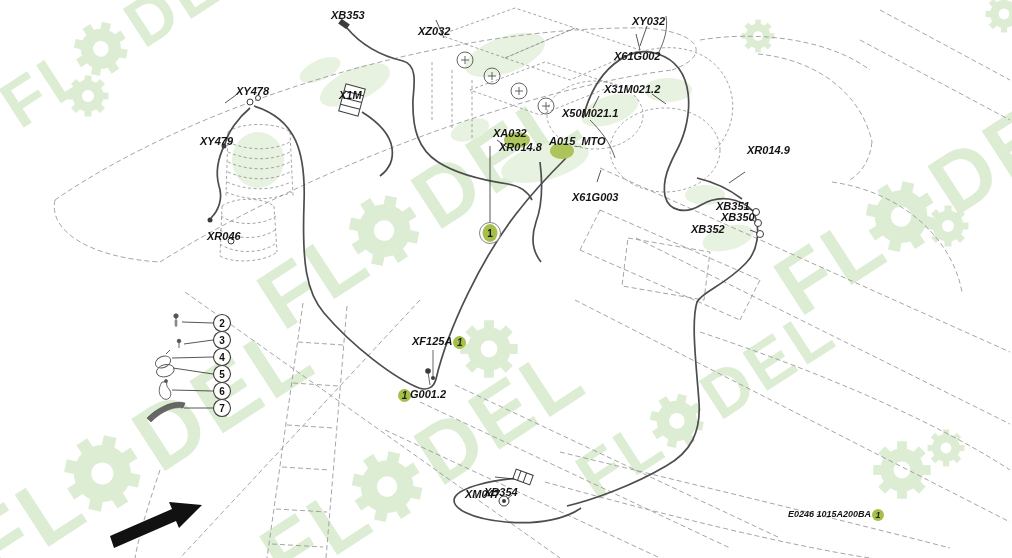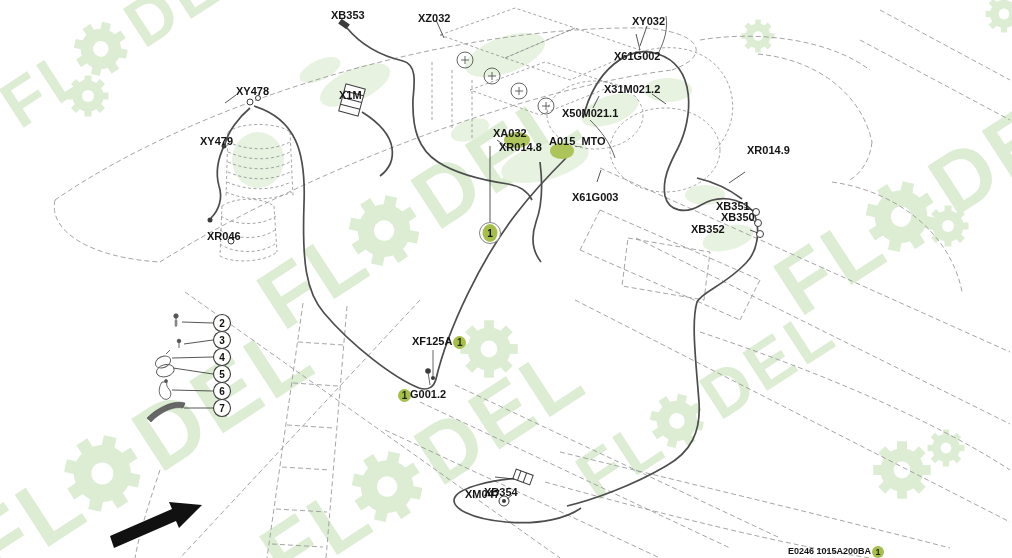--- a/index.html
+++ b/index.html
@@ -1,20 +1,20 @@
 <!DOCTYPE html>
 <html><head>
 <meta charset="utf-8">
 <style>
   html,body{margin:0;padding:0;background:#fff;}
   .stage{position:relative;width:1012px;height:558px;background:#ffffff;overflow:hidden;
          font-family:"Liberation Sans",sans-serif;}
   .stage svg.art{position:absolute;left:0;top:0;}
   .lbl{position:absolute;font-weight:bold;font-size:11px;line-height:13px;color:#141414;
-       white-space:nowrap;letter-spacing:0;}
+       white-space:nowrap;letter-spacing:0;font-style:italic;}
   .lbl-sm{font-size:9px;line-height:11px;}
   .ref-badge{display:inline-block;vertical-align:middle;background:#a6bf4b;border-radius:50%;
        min-width:11px;height:13px;line-height:13px;text-align:center;font-weight:bold;
        font-size:10px;color:#1c2508;padding:0 1px;margin-left:1px;}
   .pre-badge{margin-left:0;margin-right:-1px;}
   
   .dash{fill:none;stroke:#9b9b9b;stroke-width:0.9;stroke-dasharray:5 3;}
   .dash2{fill:none;stroke:#8e8e8e;stroke-width:0.8;stroke-dasharray:3 2.5;}
   .wire{fill:none;stroke:#4d4d4d;stroke-width:1.7;}
   .thin{fill:none;stroke:#555;stroke-width:0.9;}
@@ -285,21 +285,21 @@
     </g>
     <g transform="translate(165,410)">
       <path d="M-18,8 C-6,-4 10,-10 20,-7 L18,-2 C8,-4 -4,2 -14,12 Z" fill="#666" stroke="#333" stroke-width="0.5"></path>
     </g>
   </g>
 
   <polygon points="110,536 172,509 169,502 202,505 179,528 176,521 114,548" fill="#111"></polygon>
 </svg>
 
 <div class="lbl" style="left:331px;top:9px">XB353</div>
-<div class="lbl" style="left:418px;top:12px">XZ032</div>
+<div class="lbl" style="left:418px;top:25px">XZ032</div>
 <div class="lbl" style="left:632px;top:15px">XY032</div>
 <div class="lbl" style="left:614px;top:50px">X61G002</div>
 <div class="lbl" style="left:604px;top:83px">X31M021.2</div>
 <div class="lbl" style="left:562px;top:107px">X50M021.1</div>
 <div class="lbl" style="left:493px;top:127px">XA032</div>
 <div class="lbl" style="left:499px;top:141px">XR014.8</div>
 <div class="lbl" style="left:549px;top:135px">A015_MTO</div>
 <div class="lbl" style="left:572px;top:191px">X61G003</div>
 <div class="lbl" style="left:747px;top:144px">XR014.9</div>
 <div class="lbl" style="left:716px;top:200px">XB351</div>
@@ -313,17 +313,17 @@
 <div class="lbl" style="left:484px;top:486px">XB354</div>
 
 <div class="lbl" style="left:412px;top:335px">
   <span>XF125A</span><span class="ref-badge">1</span>
 </div>
 
 <div class="lbl" style="left:398px;top:388px">
   <span class="ref-badge pre-badge">1</span><span>G001.2</span>
 </div>
 
-<div class="lbl lbl-sm" style="left:788px;top:546px">
+<div class="lbl lbl-sm" style="left:788px;top:509px">
   <span>E0246 1015A200BA</span><span class="ref-badge" style="min-width:10px;height:12px;line-height:12px;font-size:9px">1</span>
 </div>
 
 </div>
 
 </body></html>

